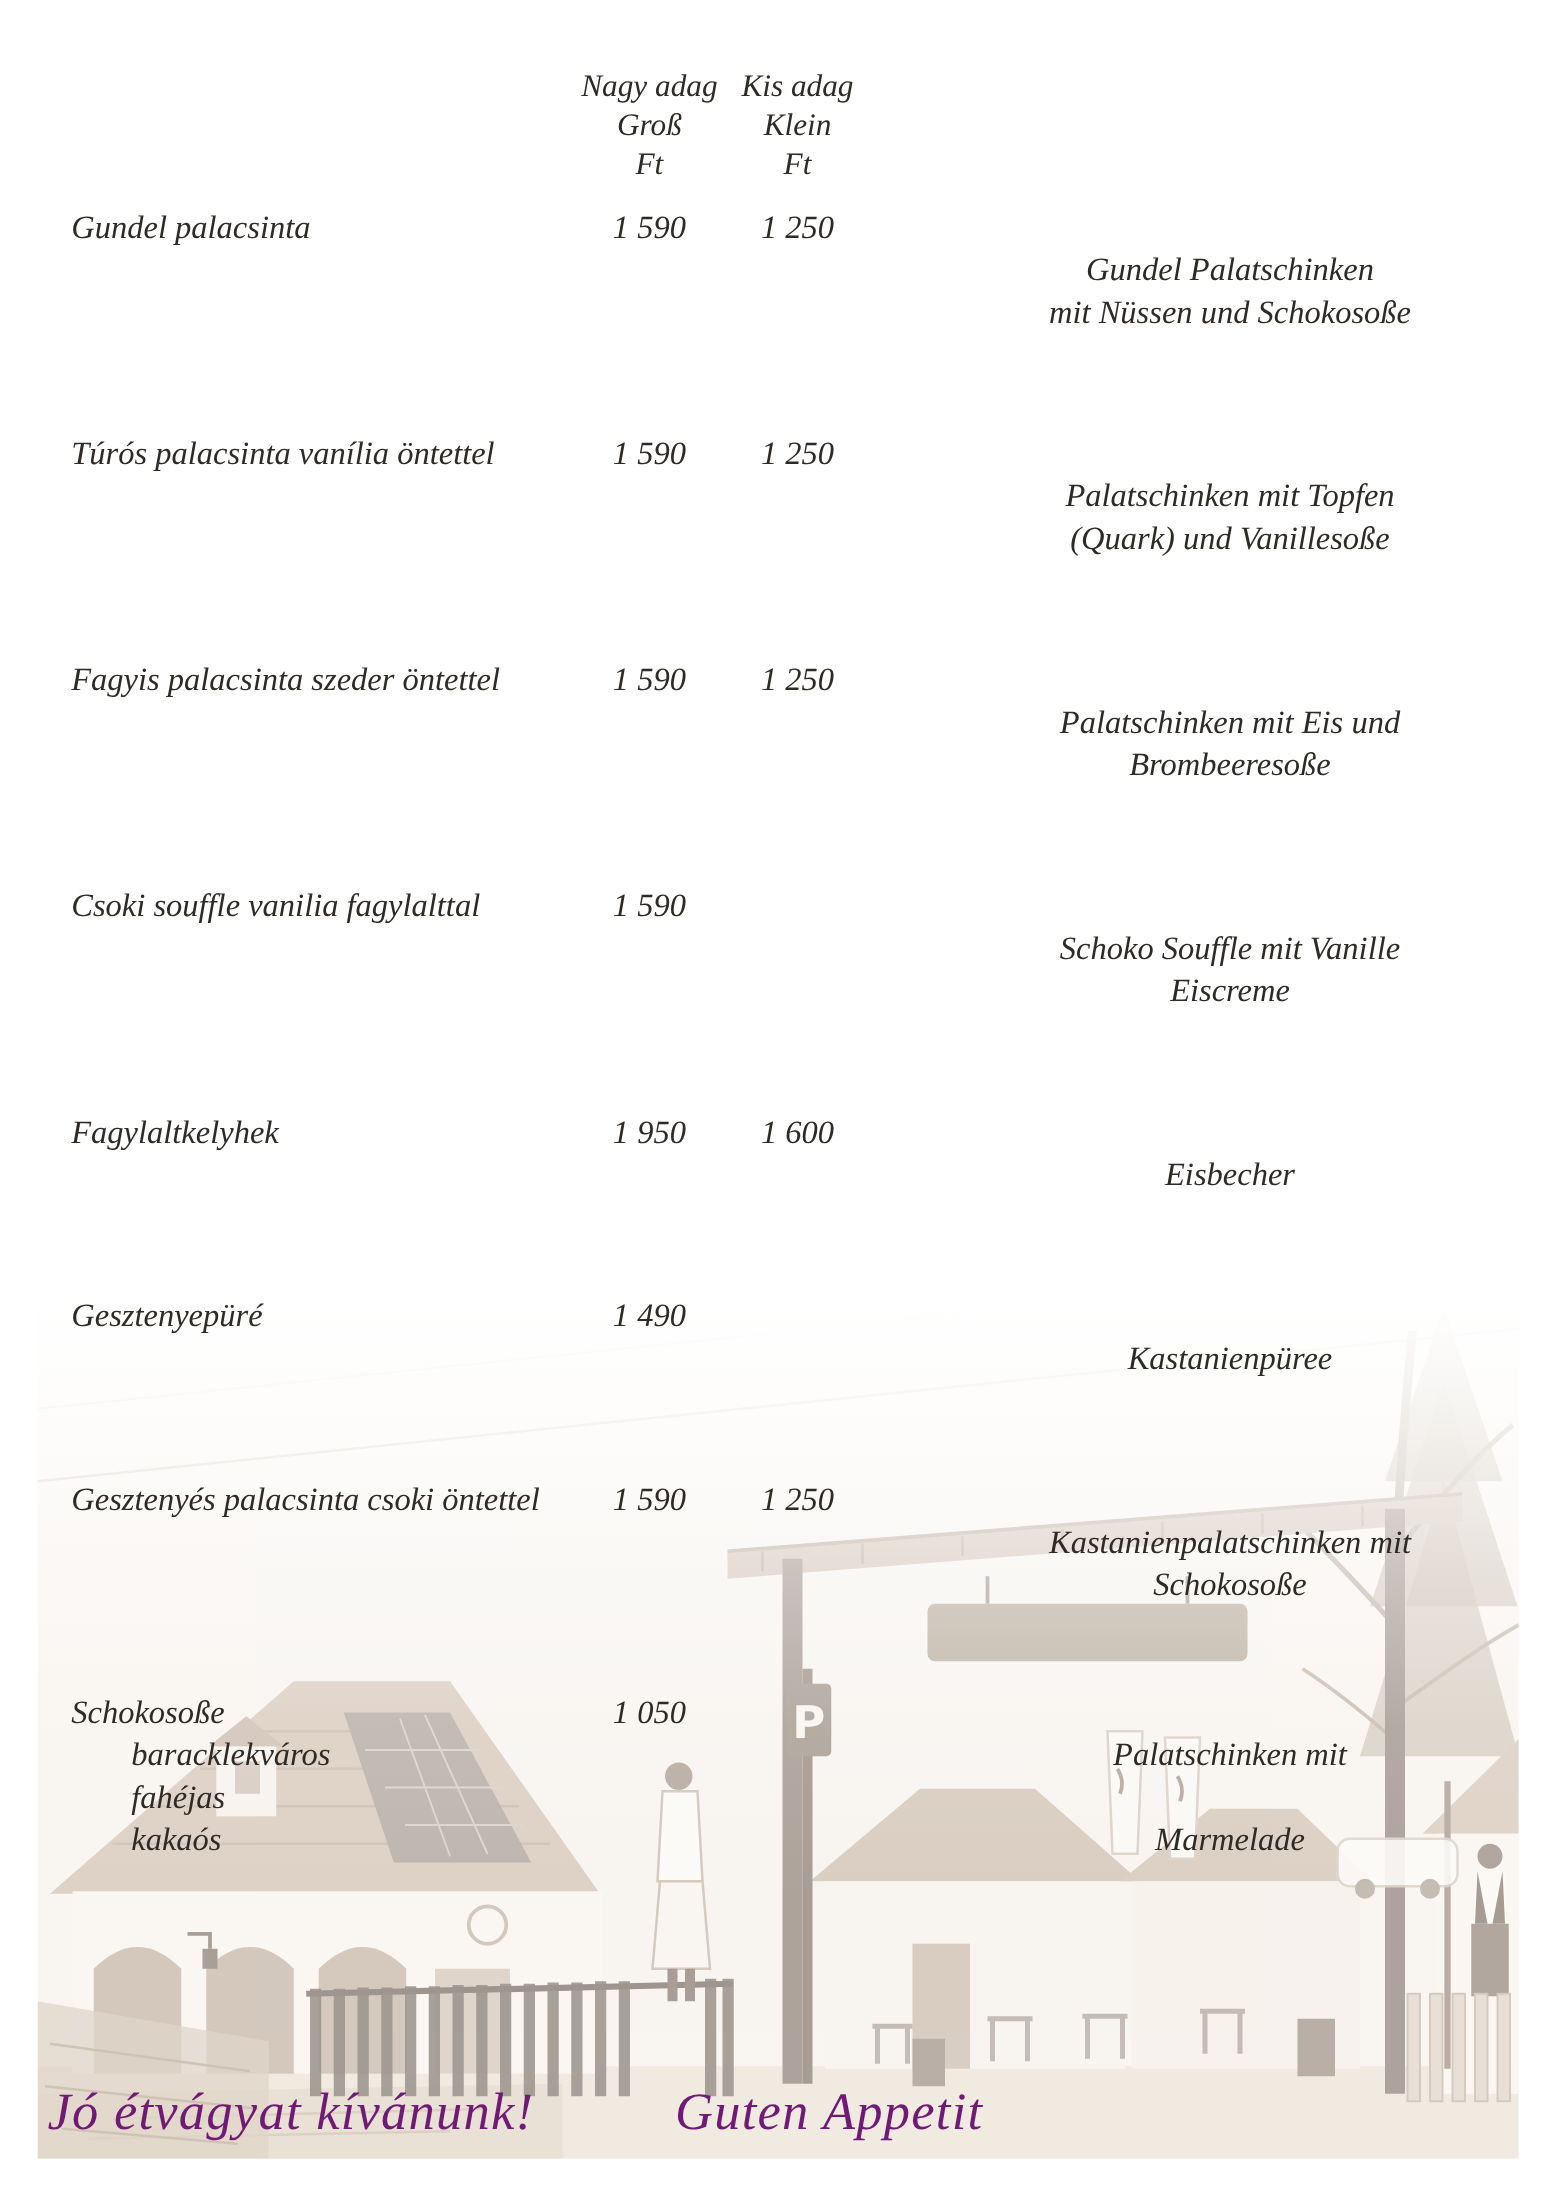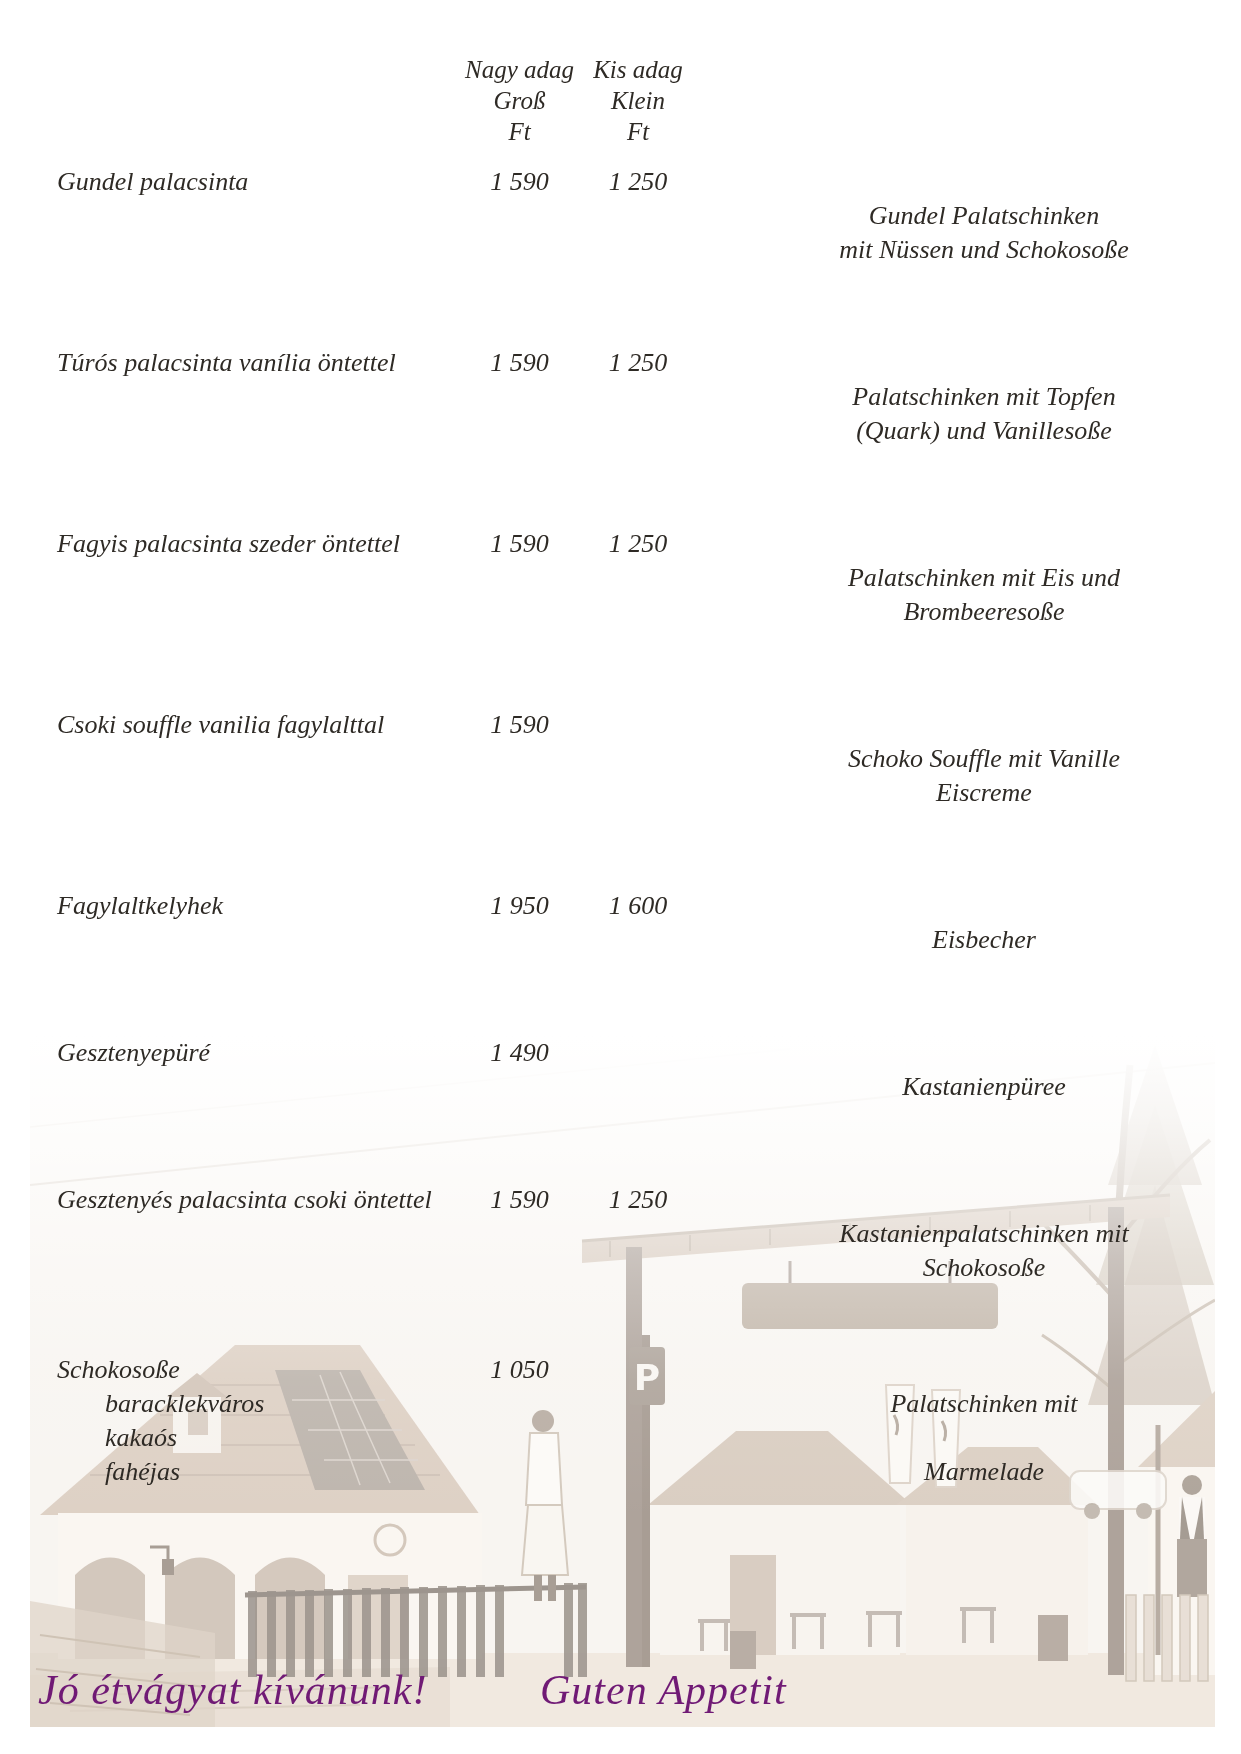--- a/index.html
+++ b/index.html
@@ -307,22 +307,22 @@
 Schokosoße</div>
           <div class="subs subs-de"></div>
         </div>
       </div>
 
       <div class="row">
         <div class="cell-hu">
           <div>Schokosoße</div>
           <div class="subs">
               <div>baracklekváros</div>
+              <div>fahéjas</div>
               <div>kakaós</div>
-              <div>fahéjas</div>
             </div>
         </div>
         <div class="cell-price">1 050</div>
         <div class="cell-price"></div>
         <div class="cell-de">
           <div>Palatschinken mit</div>
           <div class="subs subs-de"><div>Marmelade</div></div>
         </div>
       </div>
 

